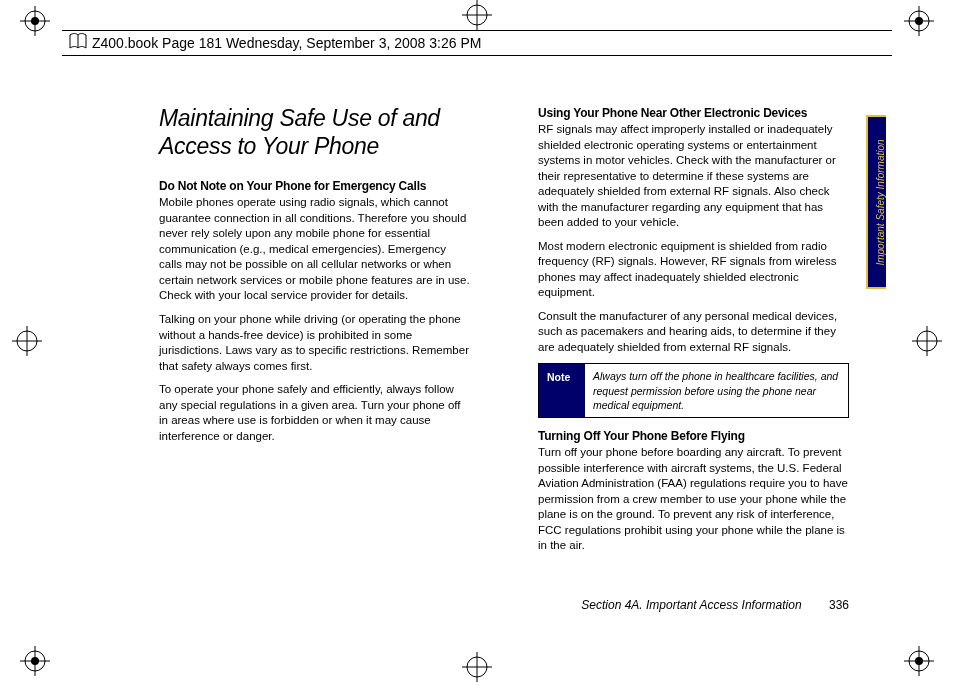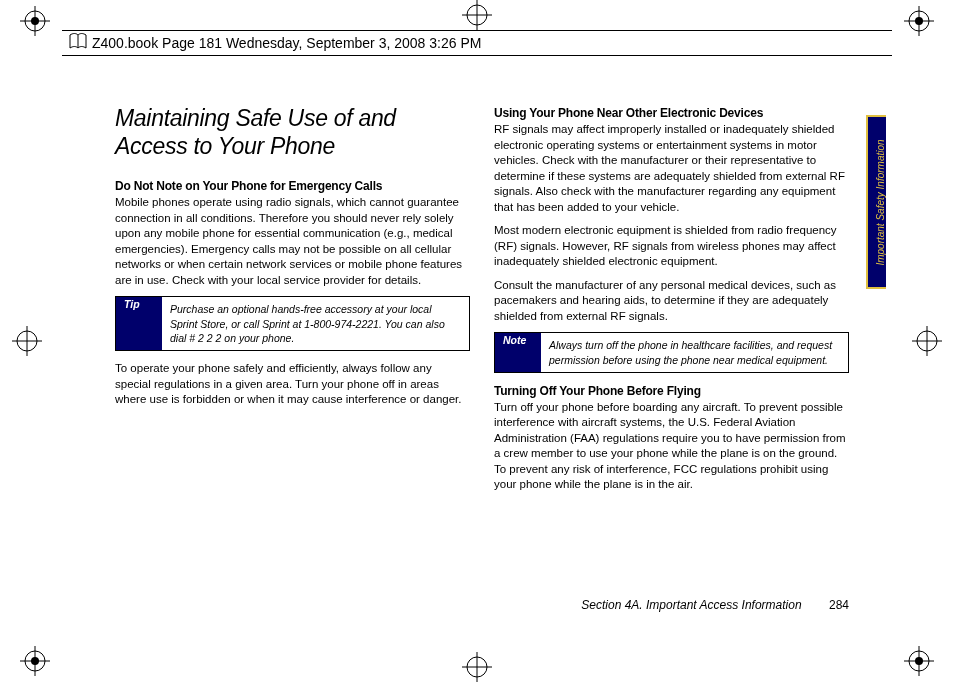--- a/index.html
+++ b/index.html
@@ -56,20 +56,21 @@
     right: 105px;
     bottom: 60px;
     display: flex;
     gap: 24px;
   }
   .col {
     flex: 1;
     font-size: 11.5px;
     line-height: 1.35;
     color: #000;
+    margin-left: 44px;
   }
   h1.main-title {
     font-family: Arial, Helvetica, sans-serif;
     font-style: italic;
     font-weight: normal;
     font-size: 23px;
     line-height: 1.2;
     margin: 0 0 18px 0;
     letter-spacing: -0.3px;
   }
@@ -84,23 +85,22 @@
   }
   .callout {
     border: 1px solid #000;
     display: flex;
     margin: 8px 0 10px 0;
     font-size: 10.5px;
   }
   .callout-label {
     background: #00006b;
     color: #fff;
-    font-style: italic;
     font-weight: bold;
-    padding: 0 8px;
+    padding: 6px 8px;
     min-width: 30px;
     display: flex;
     align-items: flex-start;
   }
   .callout-text {
     padding: 5px 8px;
     font-style: italic;
     flex: 1;
   }
   .side-tab {
@@ -200,36 +200,33 @@
 
 <div class="side-tab">
   <div class="side-tab-text">Important Safety Information</div>
 </div>
 
 <div class="page-content">
   <div class="col">
     <h1 class="main-title">Maintaining Safe Use of and Access to Your Phone</h1>
     <h2 class="sub">Do Not Note on Your Phone for Emergency Calls</h2>
     <p class="body">Mobile phones operate using radio signals, which cannot guarantee connection in all conditions. Therefore you should never rely solely upon any mobile phone for essential communication (e.g., medical emergencies). Emergency calls may not be possible on all cellular networks or when certain network services or mobile phone features are in use. Check with your local service provider for details.</p>
-    <div class="callout">
-      <div class="callout-label">Tip</div>
-      <div class="callout-text">Purchase an optional hands-free accessory at your local Sprint Store, or call Sprint at 1-800-974-2221. You can also dial # 2 2 2 on your phone.</div>
-    </div>
+    <p class="body">Talking on your phone while driving (or operating the phone without a hands-free device) is prohibited in some jurisdictions. Laws vary as to specific restrictions. Remember that safety always comes first.</p>
     <p class="body">To operate your phone safely and efficiently, always follow any special regulations in a given area. Turn your phone off in areas where use is forbidden or when it may cause interference or danger.</p>
   </div>
   <div class="col">
     <h2 class="sub" style="margin-top:0">Using Your Phone Near Other Electronic Devices</h2>
     <p class="body">RF signals may affect improperly installed or inadequately shielded electronic operating systems or entertainment systems in motor vehicles. Check with the manufacturer or their representative to determine if these systems are adequately shielded from external RF signals. Also check with the manufacturer regarding any equipment that has been added to your vehicle.</p>
     <p class="body">Most modern electronic equipment is shielded from radio frequency (RF) signals. However, RF signals from wireless phones may affect inadequately shielded electronic equipment.</p>
     <p class="body">Consult the manufacturer of any personal medical devices, such as pacemakers and hearing aids, to determine if they are adequately shielded from external RF signals.</p>
     <div class="callout">
       <div class="callout-label">Note</div>
       <div class="callout-text">Always turn off the phone in healthcare facilities, and request permission before using the phone near medical equipment.</div>
     </div>
     <h2 class="sub">Turning Off Your Phone Before Flying</h2>
     <p class="body">Turn off your phone before boarding any aircraft. To prevent possible interference with aircraft systems, the U.S. Federal Aviation Administration (FAA) regulations require you to have permission from a crew member to use your phone while the plane is on the ground. To prevent any risk of interference, FCC regulations prohibit using your phone while the plane is in the air.</p>
   </div>
 </div>
 
 <div class="footer">
   <span>Section 4A. Important Access Information</span>
-  <span class="pnum">284</span>
+  <span class="pnum">336</span>
 </div>
 
 </body></html>

